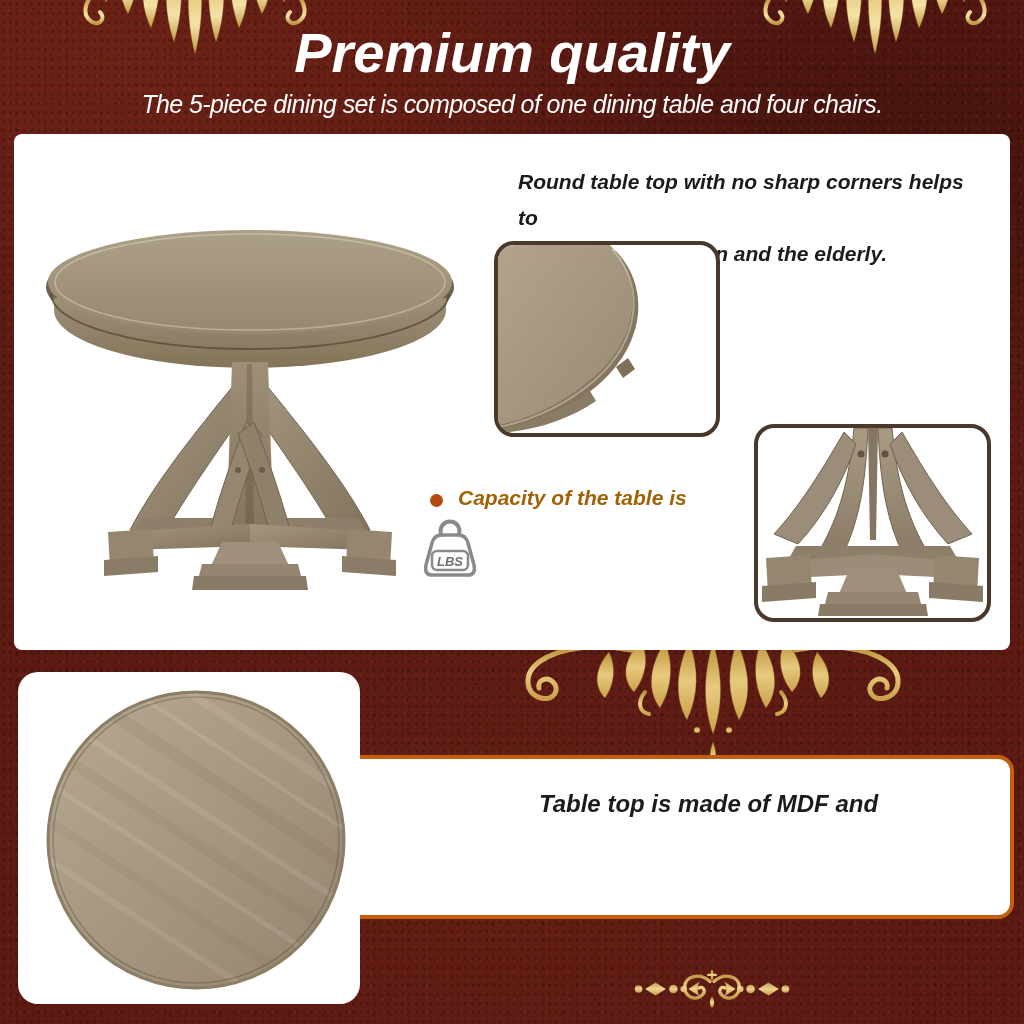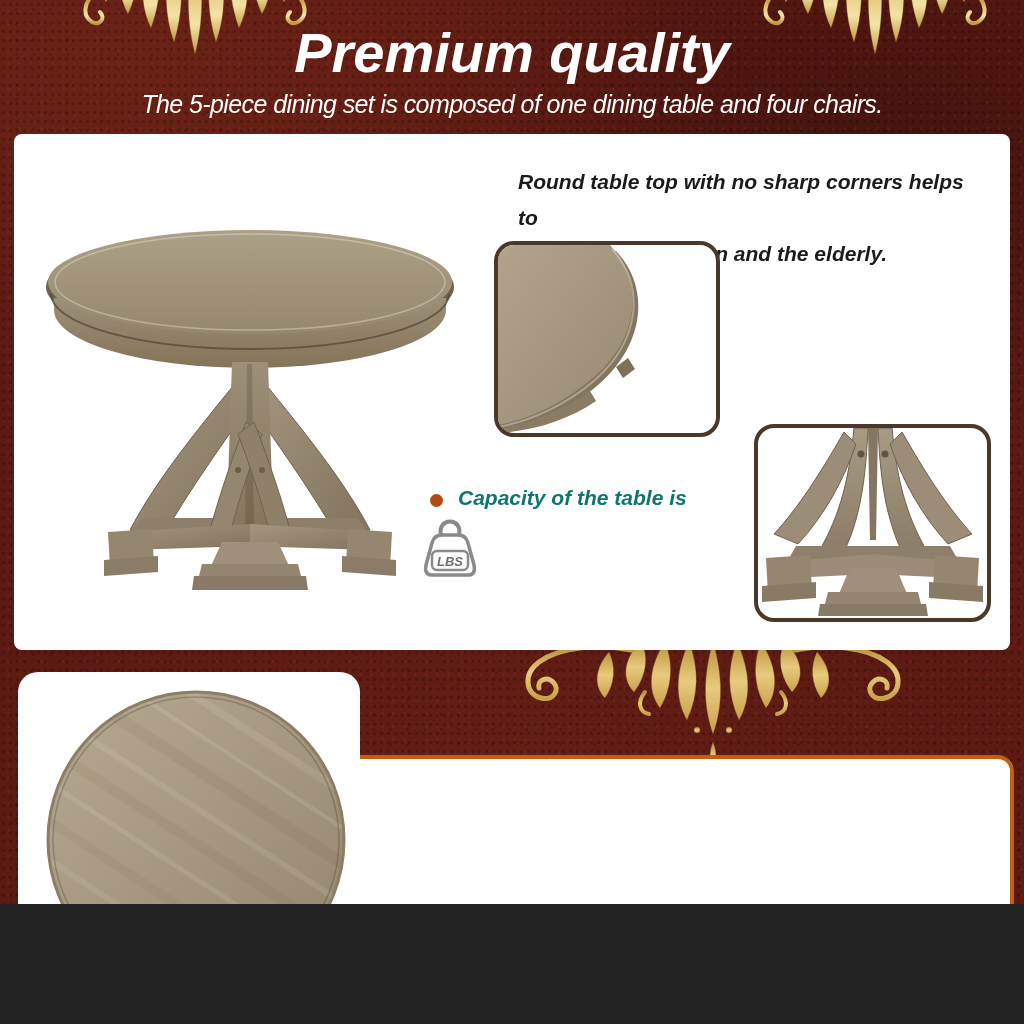--- a/index.html
+++ b/index.html
@@ -1,17 +1,17 @@
 <!DOCTYPE html>
 <html><head>
 <meta charset="utf-8">
 <style>
   html,body{margin:0;padding:0;background:#222;}
   .stage{
-    position:relative;width:1024px;height:904px;overflow:hidden;
+    position:relative;width:1024px;height:1024px;overflow:hidden;
     font-family:"Liberation Sans","DejaVu Sans",sans-serif;
     background-color:#5c1a13;
     background-image:
       radial-gradient(rgba(0,0,0,.22) 1px, transparent 1.6px),
       radial-gradient(rgba(150,58,34,.20) 1px, transparent 1.8px),
       radial-gradient(rgba(0,0,0,.14) 1.2px, transparent 2px),
       radial-gradient(900px 540px at 12% 6%, rgba(140,52,30,.32), transparent 62%),
       radial-gradient(820px 500px at 88% 16%, rgba(28,8,6,.35), transparent 60%),
       radial-gradient(700px 600px at 50% 85%, rgba(125,45,26,.22), transparent 65%);
     background-size:7px 9px, 11px 13px, 17px 15px, auto, auto, auto;
@@ -32,21 +32,21 @@
   .strip{
     left:345px;top:755px;width:661px;height:156px;
     background:#ffffff;border:4px solid #c2600f;border-radius:16px;
   }
   .material-text{
     position:absolute;left:70px;right:12px;top:22px;text-align:center;
     font-size:24px;line-height:46px;font-weight:bold;font-style:italic;color:#1b1b1b;
   }
   .inset{position:absolute;background:#ffffff;border:4px solid #4a382a;border-radius:20px;overflow:hidden;}
   .cap-dot{left:430px;top:494px;width:13px;height:13px;border-radius:50%;background:#b44a10;}
-  .cap-label{left:458px;top:486px;font-size:21px;font-weight:bold;font-style:italic;color:#0f766e;}
+  .cap-label{left:458px;top:486px;font-size:21px;font-weight:bold;font-style:italic;color:#a16207;}
   .cap-value{left:488px;top:518px;font-size:45px;font-weight:bold;font-style:italic;color:#3d3d3d;letter-spacing:1px;}
   svg{display:block;}
   .photo{position:absolute;}
 </style>
 </head>
 <body>
 
 <div class="stage">
 
   <svg class="abs" style="left:80px;top:-64px;" width="230" height="120" viewBox="0 0 230 120">
@@ -117,20 +117,21 @@
     <path d="M132 50 C124 60 126 70 136 72" fill="none" stroke="url(#goldM)" stroke-width="4" stroke-linecap="round"></path>
     <g transform="translate(400,0) scale(-1,1)">
       <path d="M96 10 C82 26 80 44 92 56 C102 42 103 24 96 10 Z" fill="url(#goldM)" stroke="#7d5a1e" stroke-opacity=".35" stroke-width="1"></path>
       <path d="M118 8 C86 2 48 4 26 20 C10 32 12 52 28 56 C40 59 48 48 40 40 C34 34 24 38 26 46" fill="none" stroke="url(#goldM)" stroke-width="5" stroke-linecap="round"></path>
       <path d="M132 50 C124 60 126 70 136 72" fill="none" stroke="url(#goldM)" stroke-width="4" stroke-linecap="round"></path>
     </g>
   </svg>
 
   <section class="abs strip">
     <div class="material-text">
+      <div>Table top is made of MDF and</div>
     </div>
   </section>
 
   <section class="panel bottom-panel">
     <svg class="photo" style="left:24px;top:14px;" width="308" height="308" viewBox="0 0 308 308">
       <defs>
         <linearGradient id="wd1" x1="0" y1="0" x2="1" y2="1">
           <stop offset="0" stop-color="#b7a991"></stop>
             <stop offset=".55" stop-color="#a3957e"></stop>
             <stop offset="1" stop-color="#92846e"></stop>

